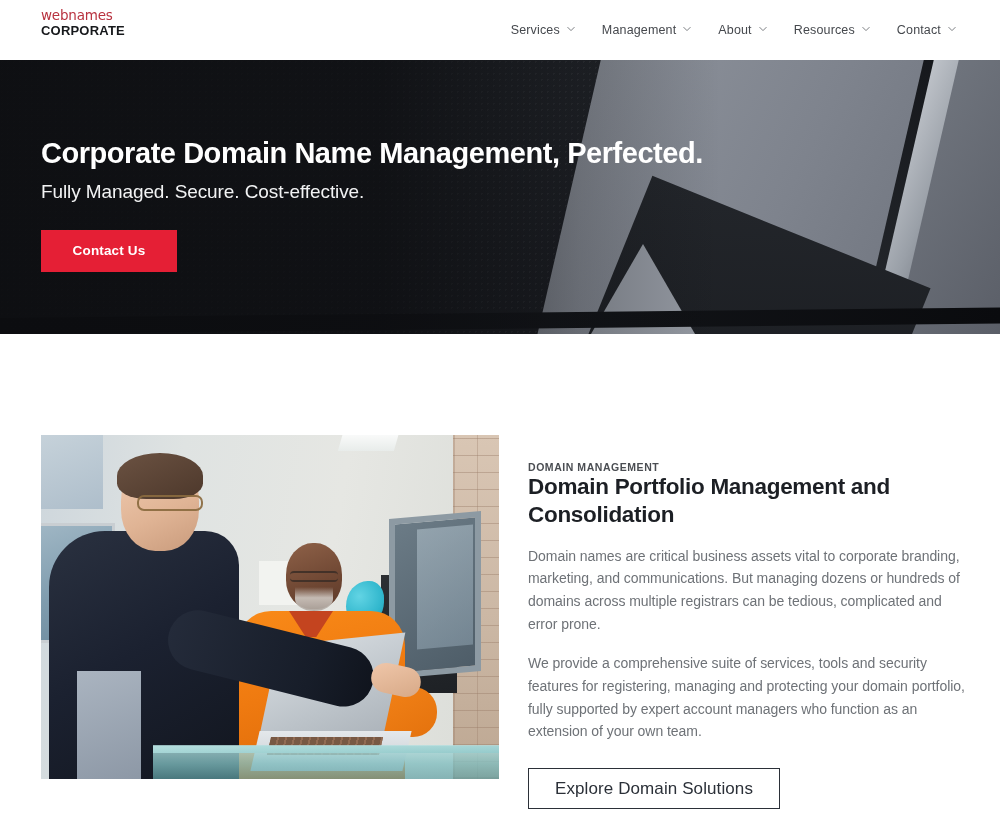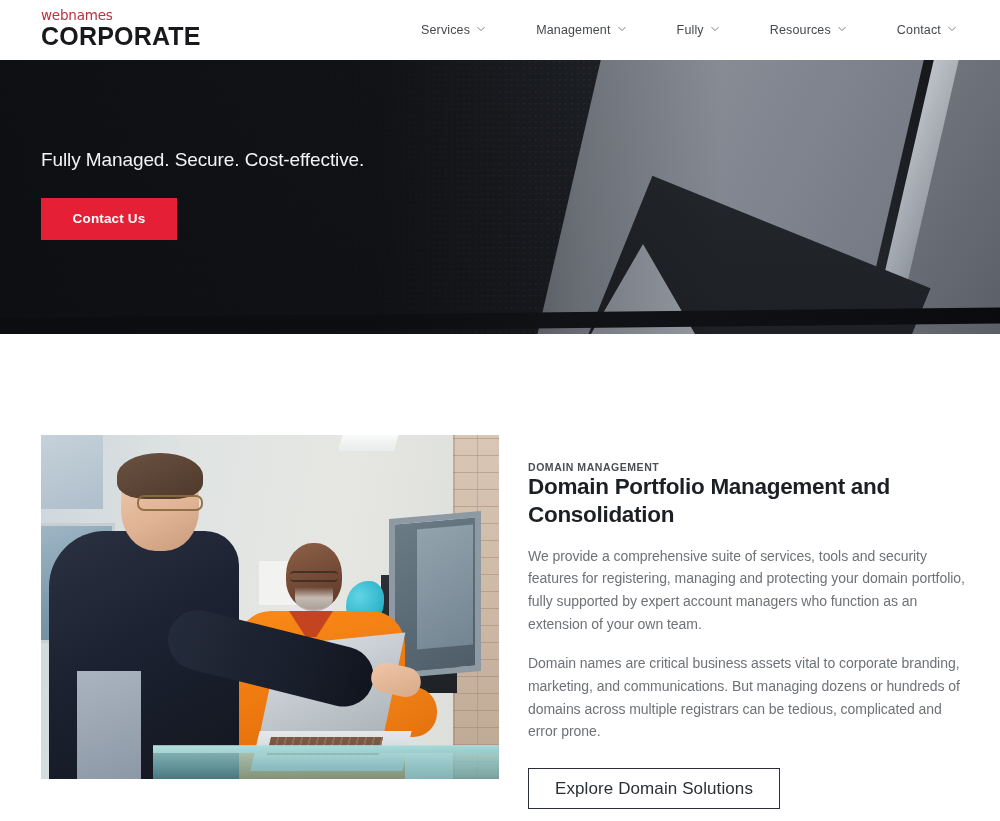--- a/index.html
+++ b/index.html
@@ -34,21 +34,21 @@
     font-family: "DejaVu Sans", sans-serif;
     font-size: 13.5px;
     font-weight: 400;
     letter-spacing: -0.2px;
     color: #b8323f;
     display: block;
     margin-bottom: 1px;
   }
   .brand-bottom {
     font-family: "Liberation Sans", sans-serif;
-    font-size: 25px;
+    font-size: 13px;
     font-weight: 700;
     letter-spacing: 0.2px;
     color: #17191c;
     display: block;
   }
 
   .main-nav {
     position: absolute;
     right: 44px;
     top: 0;
@@ -60,21 +60,20 @@
   .nav-item {
     display: flex;
     align-items: center;
     gap: 7px;
     font-size: 12.5px;
     font-weight: 400;
     color: #45484d;
     letter-spacing: 0.15px;
     cursor: pointer;
     white-space: nowrap;
-    margin-left: 24px;
   }
   .chev {
     display: inline-block;
     width: 8px;
     height: 8px;
     position: relative;
     top: -1px;
   }
   .chev svg { display: block; }
 
@@ -503,21 +502,21 @@
     <div class="nav-item">
       <span>Management</span>
       <span class="chev">
         <svg width="8" height="8" viewBox="0 0 10 10">
             <path d="M1 3 L5 7 L9 3" fill="none" stroke="#6b6e73" stroke-width="1.1" stroke-linecap="round"></path>
           </svg>
       </span>
     </div>
 
     <div class="nav-item">
-      <span>Fully</span>
+      <span>About</span>
       <span class="chev">
         <svg width="8" height="8" viewBox="0 0 10 10">
             <path d="M1 3 L5 7 L9 3" fill="none" stroke="#6b6e73" stroke-width="1.1" stroke-linecap="round"></path>
           </svg>
       </span>
     </div>
 
     <div class="nav-item">
       <span>Resources</span>
       <span class="chev">
@@ -547,20 +546,21 @@
     <div class="plane-seam"></div>
     <div class="plane-b"></div>
     <div class="plane-c"></div>
     <div class="wedge-dark"></div>
     <div class="tri-light"></div>
     <div class="strip-bottom"></div>
     <div class="hero-shade"></div>
   </div>
 
   <div class="hero-content">
+    <h1 class="hero-title">Corporate Domain Name Management, Perfected.</h1>
     <p class="hero-sub">Fully Managed. Secure. Cost-effective.</p>
     <button class="hero-cta">Contact Us</button>
   </div>
 
 </section>
 
 <section class="feature-section">
   <div class="feature-row">
 
     <div class="feature-media">
@@ -598,19 +598,19 @@
         <div class="ph-m1-hand"></div>
 
         <div class="ph-desk-edge"></div>
         <div class="ph-desk"></div>
       </div>
     </div>
 
     <div class="feature-text">
       <div class="eyebrow">DOMAIN MANAGEMENT</div>
       <h2 class="feature-title">Domain Portfolio Management and Consolidation</h2>
+      <p class="feature-p">Domain names are critical business assets vital to corporate branding, marketing, and communications. But managing dozens or hundreds of domains across multiple registrars can be tedious, complicated and error prone.</p>
       <p class="feature-p">We provide a comprehensive suite of services, tools and security features for registering, managing and protecting your domain portfolio, fully supported by expert account managers who function as an extension of your own team.</p>
-      <p class="feature-p">Domain names are critical business assets vital to corporate branding, marketing, and communications. But managing dozens or hundreds of domains across multiple registrars can be tedious, complicated and error prone.</p>
       <button class="feature-btn">Explore Domain Solutions</button>
     </div>
 
   </div>
 </section>
 
 </body></html>

